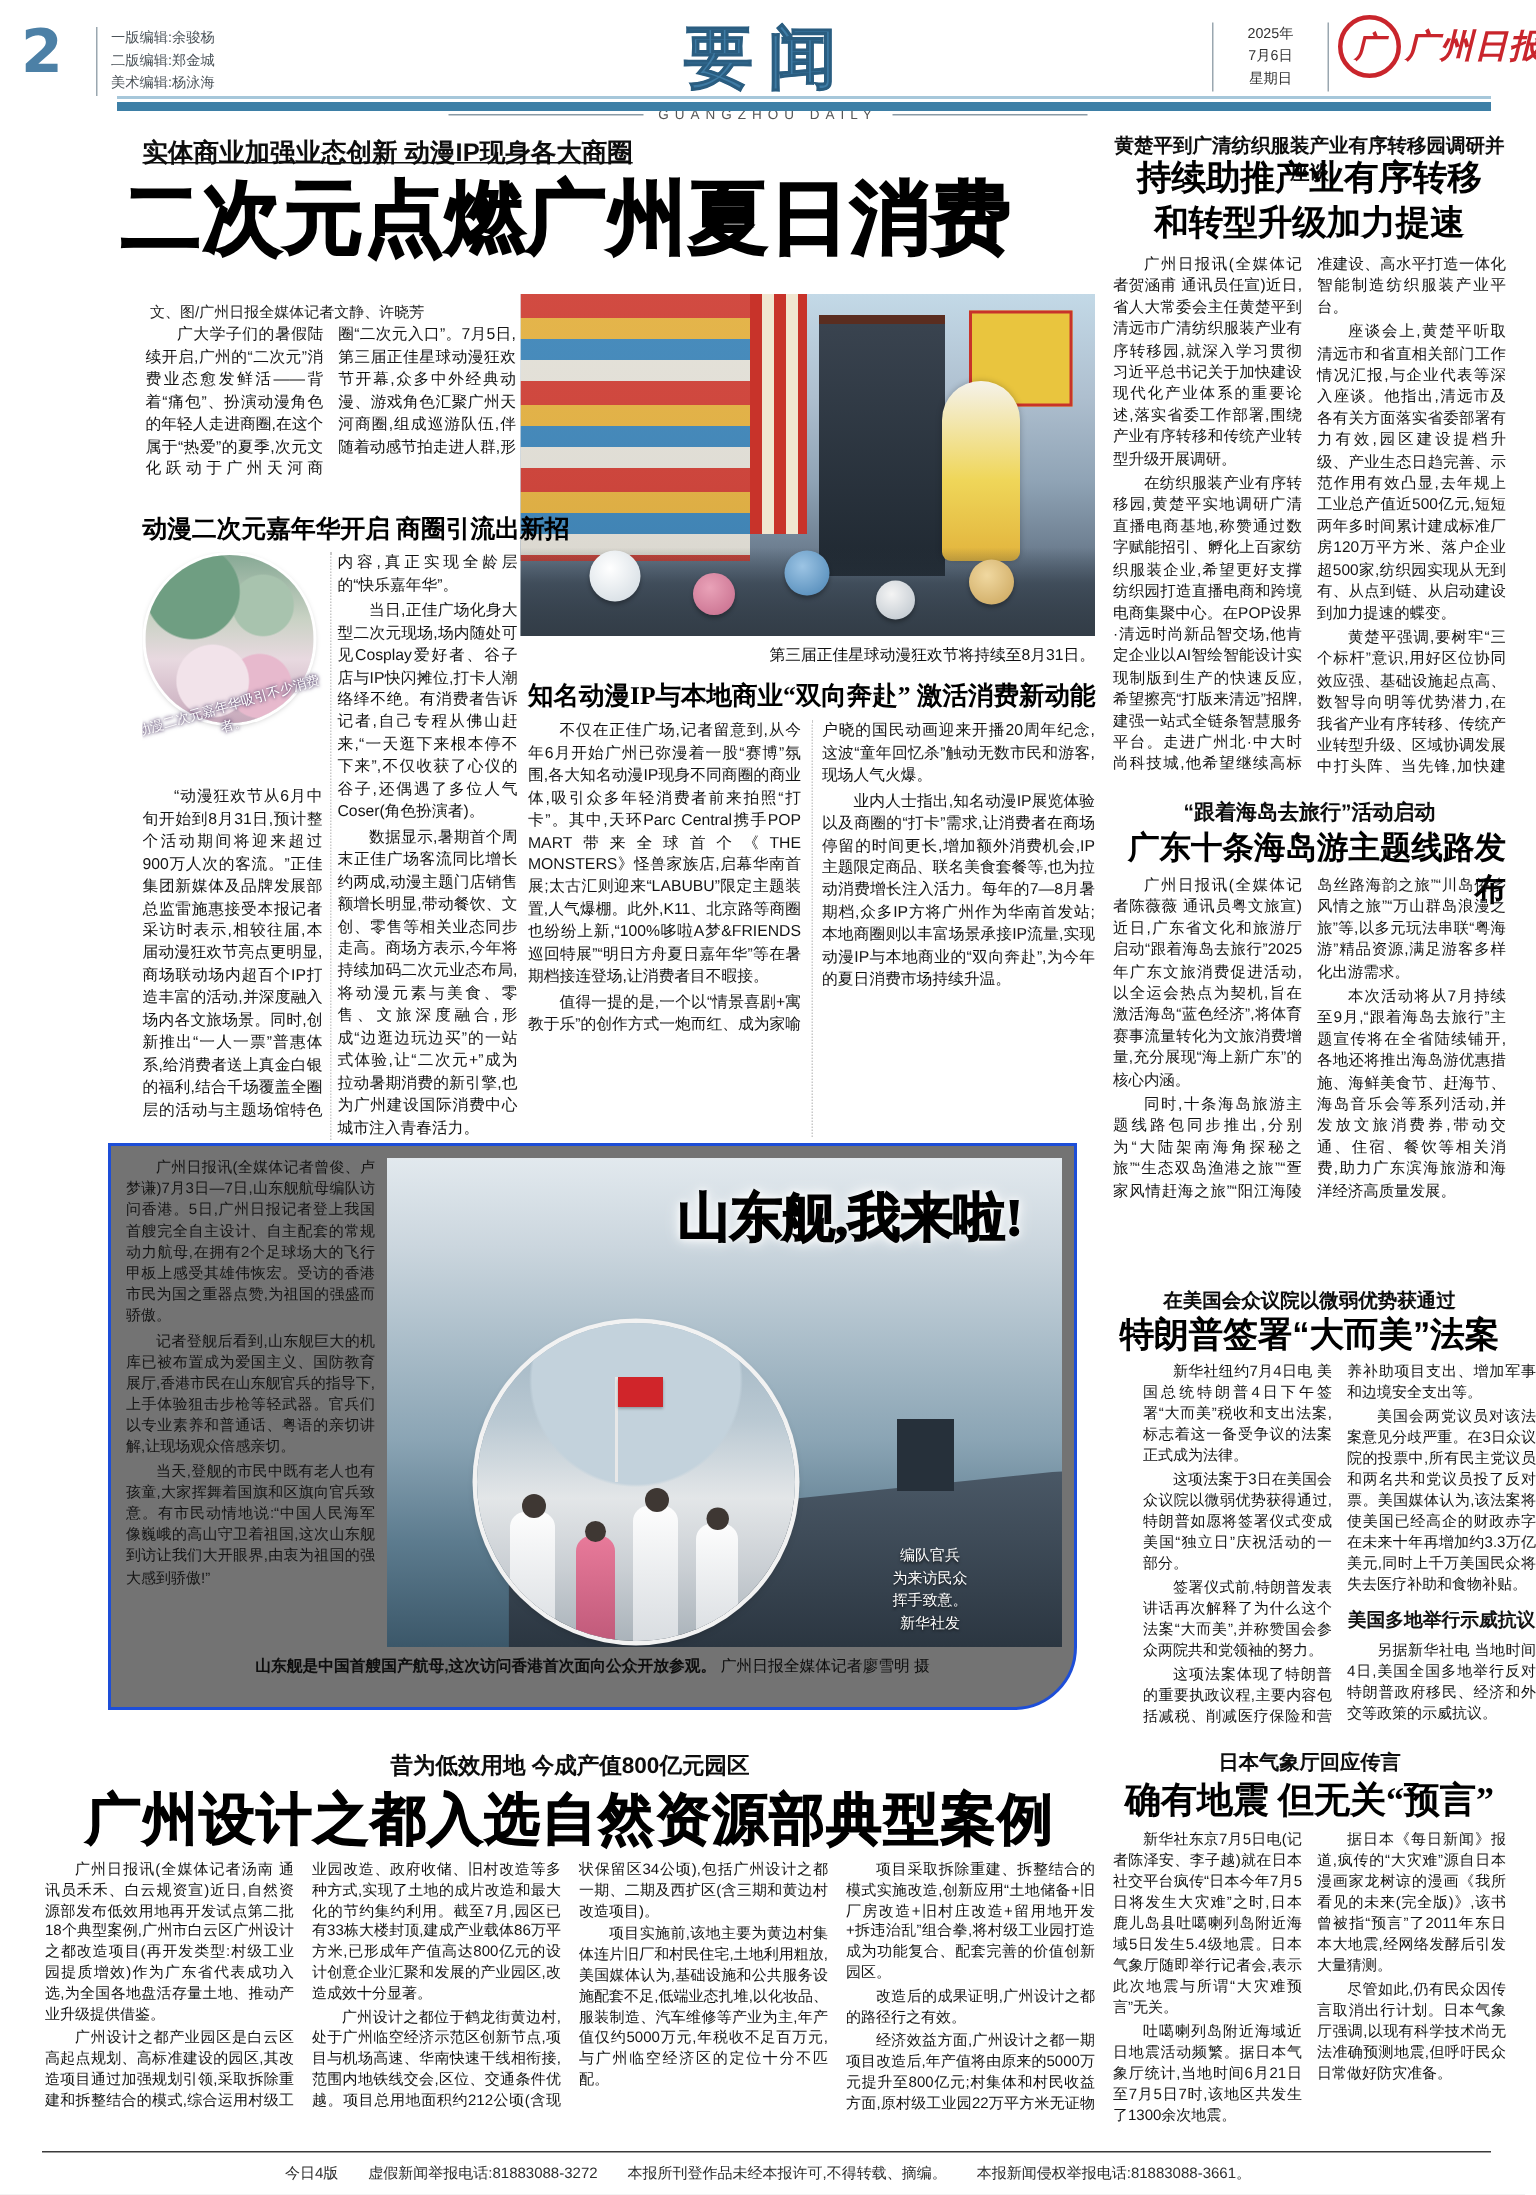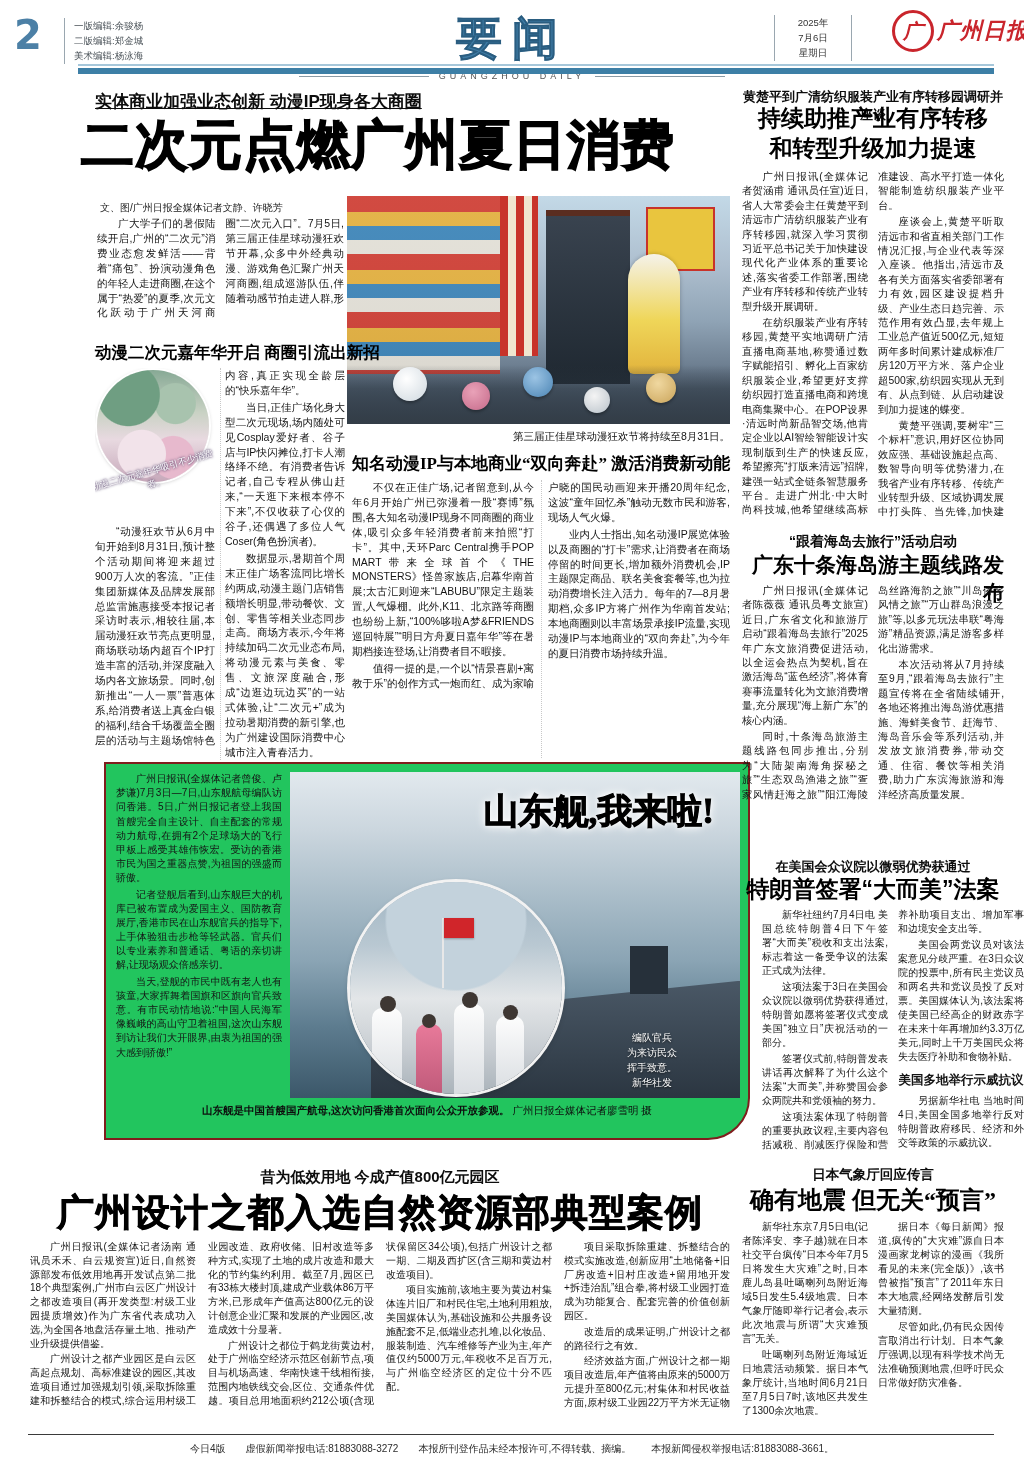--- a/index.html
+++ b/index.html
@@ -7,21 +7,21 @@
         font-family:"Liberation Sans","DejaVu Sans",sans-serif;color:#1a1a1a;overflow:hidden;}
   .abs{position:absolute;}
   
   .page-num{left:14px;top:12px;font-size:40px;font-weight:900;color:#4c80a6;font-family:"DejaVu Sans",sans-serif;}
   .editors{left:64px;top:18px;border-left:1px solid #9aa7b0;padding-left:9px;font-size:9.5px;color:#4a5258;line-height:1.6;}
   .section-block{left:0;right:0;top:8px;text-align:center;}
   .section-title{font-size:46px;font-weight:900;letter-spacing:10px;color:#3e7ba4;
                  font-family:"Liberation Serif","DejaVu Serif",serif;-webkit-text-stroke:.6px #2a5d80;}
   .section-en{margin-top:1px;font-size:9px;letter-spacing:4px;color:#555;display:flex;align-items:center;justify-content:center;gap:10px;}
   .section-en .ln{display:inline-block;width:130px;height:1px;background:#8a9aa5;}
-  .date-block{left:774px;top:15px;width:60px;text-align:center;font-size:9.5px;line-height:1.6;color:#333;
+  .date-block{left:808px;top:15px;width:60px;text-align:center;font-size:9.5px;line-height:1.6;color:#333;
               border-left:1px solid #9aa7b0;border-right:1px solid #9aa7b0;padding:0 8px;}
   .masthead{left:892px;top:10px;display:flex;align-items:center;gap:3px;}
   .mh-circle{width:36px;height:36px;border-radius:50%;border:3px solid #c9252c;color:#c9252c;
              display:flex;align-items:center;justify-content:center;font-size:20px;font-weight:900;
              font-style:italic;font-family:"Liberation Serif",serif;}
   .mh-text{font-size:22px;font-weight:900;font-style:italic;color:#c9252c;
            font-family:"Liberation Serif","DejaVu Serif",serif;letter-spacing:1px;white-space:nowrap;}
   .rule-light{left:78px;top:64px;width:916px;height:2px;background:#a6c7da;}
   .rule-heavy{left:78px;top:68px;width:916px;height:6px;background:#3d7fa6;}
   
@@ -55,21 +55,21 @@
                   radial-gradient(circle at 40% 75%,#f2e3ea 0 22%,rgba(0,0,0,0) 23%),
                   radial-gradient(circle at 68% 78%,#e7b9cd 0 18%,rgba(0,0,0,0) 19%),
                   linear-gradient(180deg,#87a995 0%,#c9d2c4 38%,#e8d9e0 62%,#c6a8ba 100%);
        box-shadow:0 0 0 2px #fff,0 1px 4px rgba(0,0,0,.35);}
   .sub1-circle .cap{position:absolute;left:-6px;top:96px;width:130px;transform:rotate(-16deg);
        color:#fff;font-size:9px;text-shadow:0 0 3px #55406a,0 0 2px #55406a;text-align:center;}
   .sub2-headline{left:352px;top:452px;width:378px;text-align:center;font-size:17px;font-weight:900;color:#000;
                  font-family:"Liberation Serif",serif;white-space:nowrap;}
   .sub2-body{left:352px;top:480px;width:378px;height:278px;column-count:2;column-gap:14px;column-rule:1px dotted #c8c8c8;}
   
-  .sd-box{left:104px;top:762px;width:642px;height:374px;border:2px solid #7f1d1d;border-bottom-right-radius:42px;background:#22c55e;}
+  .sd-box{left:72px;top:762px;width:642px;height:374px;border:2px solid #1d4ed8;border-bottom-right-radius:42px;background:#737373;}
   .sd-text{position:absolute;left:10px;top:8px;width:166px;height:328px;}
   .sd-photo{position:absolute;left:184px;top:8px;width:450px;height:326px;overflow:hidden;
             background:linear-gradient(180deg,#e2e9ee 0%,#cbd6de 18%,#aabdc9 38%,#8aa4b4 58%,#5d7c8f 78%,#3b5769 100%);}
   .sd-deck{position:absolute;right:0;bottom:0;width:82%;height:36%;
            background:linear-gradient(180deg,#4a5866,#2b3641);
            clip-path:polygon(0 62%,14% 28%,100% 0,100% 100%,0 100%);}
   .sd-island{position:absolute;right:16%;bottom:32%;width:38px;height:48px;background:#26303a;}
   .sd-title{position:absolute;right:26px;top:16px;font-size:35px;font-weight:900;color:#000;white-space:nowrap;
             font-family:"Liberation Serif","DejaVu Serif",serif;-webkit-text-stroke:1px #000;
             text-shadow:0 0 8px #fff,0 0 12px #fff,0 0 4px #fff;}

